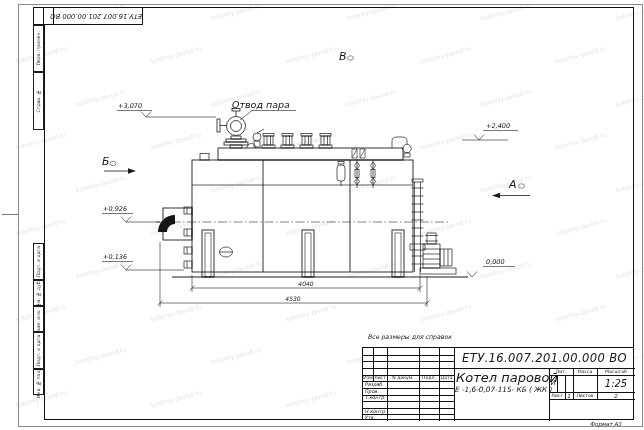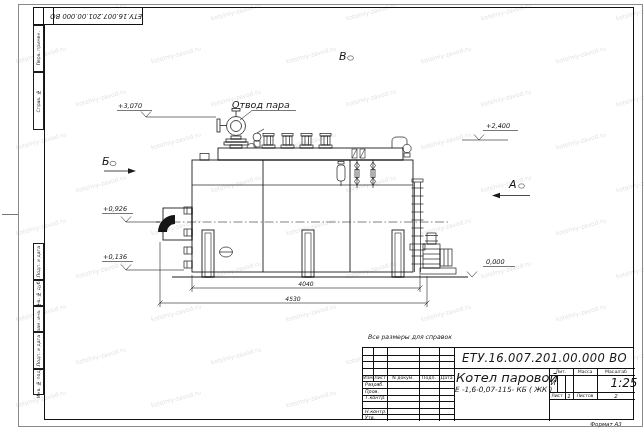--- a/index.html
+++ b/index.html
@@ -390,21 +390,21 @@
     <div class="tb-row" style="left:0;top:66.4px;width:24px;height:6.6px;">Утв.</div>
 
     <div class="tb-big">ЕТУ.16.007.201.00.000  ВО</div>
     <div class="tb-name1">Котел паровой</div>
     <div class="tb-name2">Е -1,6-0,07-115- КБ ( ЖК )</div>
 
     <div class="tb-lbl" style="left:186px;top:20px;width:24px;height:6.5px;">Лит.</div>
     <div class="tb-lbl" style="left:210px;top:20px;width:24px;height:6.5px;">Масса</div>
     <div class="tb-lbl" style="left:234px;top:20px;width:38px;height:6.5px;">Масштаб</div>
     <div class="tb-val" style="left:186px;top:26.5px;width:8px;height:17.5px;font-size:7px;">И</div>
-    <div class="tb-val" style="left:234px;top:26.5px;width:38px;height:17.5px;font-size:12px;margin-left:8px;">1:25</div>
+    <div class="tb-val" style="left:234px;top:26.5px;width:38px;height:17.5px;font-size:10px;">1:25</div>
 
     <div class="tb-lbl" style="left:186px;top:44px;width:16px;height:7px;">Лист</div>
     <div class="tb-val" style="left:202px;top:44px;width:8px;height:7px;font-size:5.5px;">1</div>
     <div class="tb-lbl" style="left:210px;top:44px;width:24px;height:7px;">Листов</div>
     <div class="tb-val" style="left:234px;top:44px;width:38px;height:7px;font-size:5.5px;">2</div>
 
   </div>
 
   <div class="format">Формат А3</div>
 </div>

